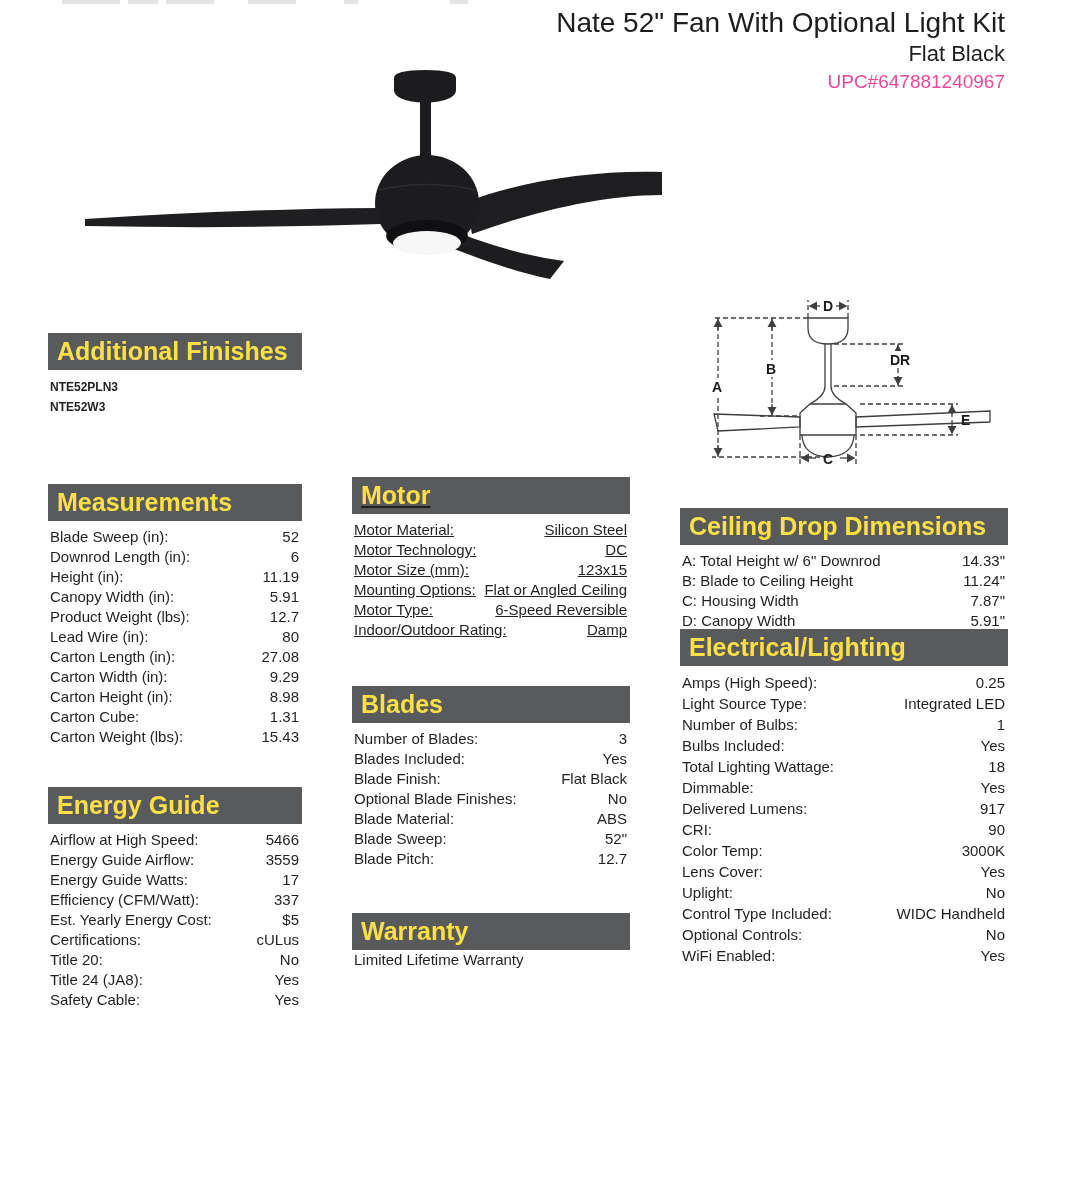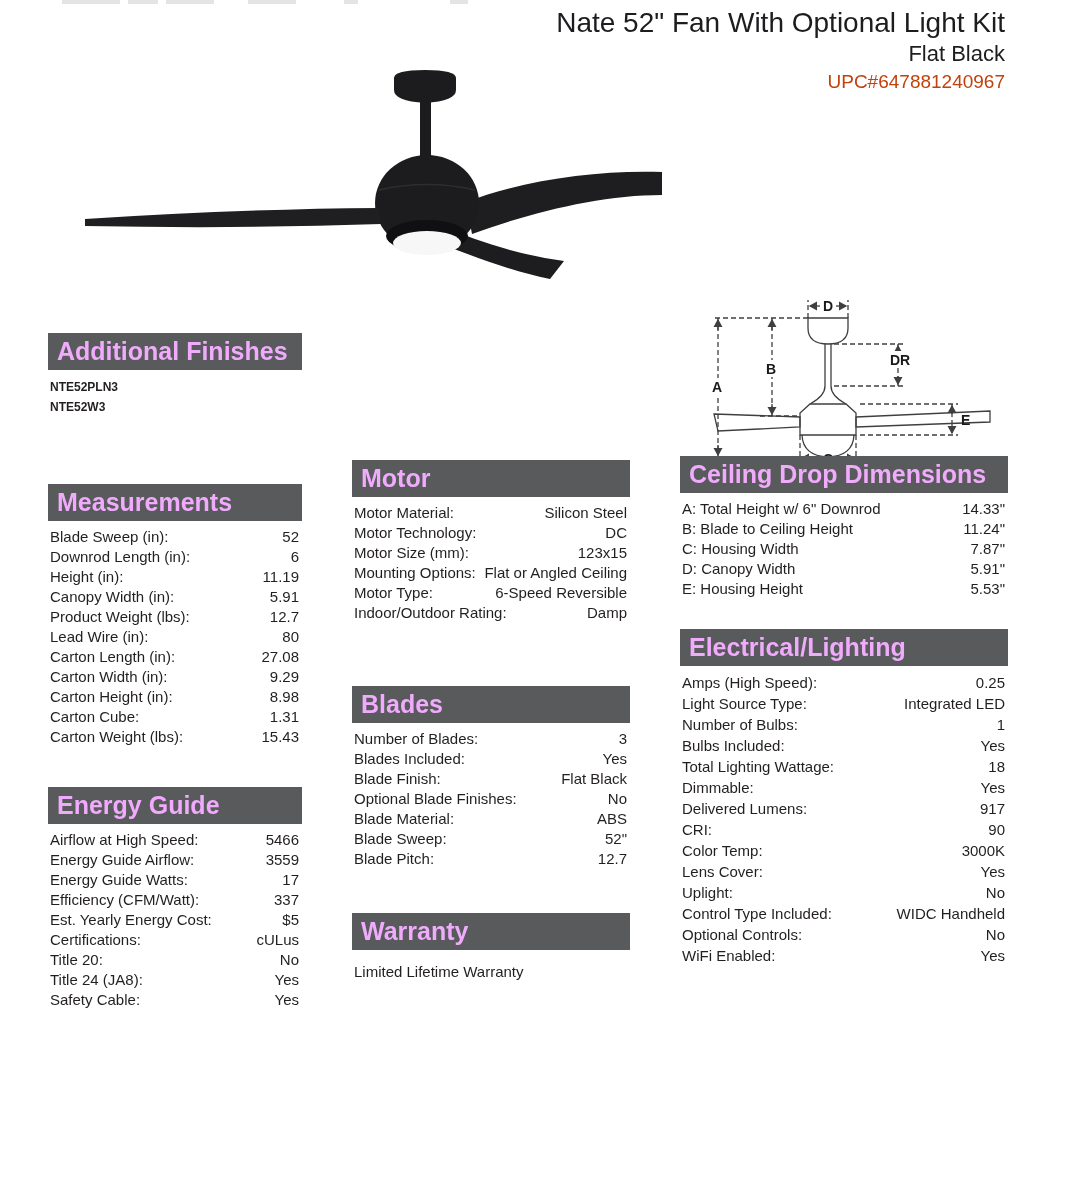--- a/index.html
+++ b/index.html
@@ -8,35 +8,35 @@
   .canvas { position:relative; width:1080px; height:1197px; background:#fff; overflow:hidden; }
   .abs { position:absolute; }
 
   
   .remnant span { position:absolute; top:0; height:4px; background:#e4e4e6; display:block; }
 
   
   .title-block { top:6px; right:75px; text-align:right; }
   .prod-title { font-size:28px; line-height:34px; color:#1d1d1f; }
   .prod-finish { font-size:22px; line-height:28px; color:#1d1d1f; }
-  .prod-upc { font-size:19px; line-height:28px; color:#c2410c; }
+  .prod-upc { font-size:19px; line-height:28px; color:#ec4899; }
 
   
   .section { position:absolute; }
-  .sec-header { background:#595a5c; color:#f0abfc; font-weight:bold; font-size:25px;
+  .sec-header { background:#595a5c; color:#fde047; font-weight:bold; font-size:25px;
                 height:37px; line-height:37px; padding-left:9px; white-space:nowrap; overflow:hidden; }
   .rows { margin-top:6px; }
   .row { display:flex; justify-content:space-between; align-items:baseline;
          font-size:15px; line-height:20px; height:20px; padding:0 3px 0 2px; }
   .row .lbl { white-space:nowrap; }
   .row .val { white-space:nowrap; text-align:left; padding-left:8px; }
   .electrical-sec .row { height:21px; line-height:21px; }
   .finish-list { margin-top:7px; padding-left:2px; }
   .finish-item { font-weight:bold; font-size:12px; line-height:20px; }
-  .warranty-text { font-size:15px; line-height:20px; margin-top:12px; padding-left:2px; }
+  .warranty-text { font-size:15px; line-height:20px; margin-top:0; padding-left:2px; }
 
   svg text { font-family:"Liberation Sans", sans-serif; }
 </style>
 </head>
 <body>
 
 <div class="canvas">
 
   <div class="abs remnant" style="left:0;top:0;width:1080px;height:5px;">
     <span style="left:62px;width:58px;"></span>
@@ -250,21 +250,21 @@
           <span class="val">Yes</span>
         </div>
 
         <div class="row">
           <span class="lbl">Safety Cable:</span>
           <span class="val">Yes</span>
         </div>
       </div>
   </div>
 
-  <div class="section" style="left:352px;top:460px;width:278px;">
+  <div class="section" style="left:352px;top:477px;width:278px;text-decoration:underline;">
     <div class="sec-header">Motor</div>
     <div class="rows">
 
         <div class="row">
           <span class="lbl">Motor Material:</span>
           <span class="val">Silicon Steel</span>
         </div>
 
         <div class="row">
           <span class="lbl">Motor Technology:</span>
@@ -332,21 +332,21 @@
           <span class="val">12.7</span>
         </div>
       </div>
   </div>
 
   <div class="section" style="left:352px;top:913px;width:278px;">
     <div class="sec-header">Warranty</div>
     <div class="warranty-text">Limited Lifetime Warranty</div>
   </div>
 
-  <div class="section" style="left:680px;top:456px;width:328px;">
+  <div class="section" style="left:680px;top:508px;width:328px;">
     <div class="sec-header">Ceiling Drop Dimensions</div>
     <div class="rows">
 
         <div class="row">
           <span class="lbl">A: Total Height w/ 6" Downrod</span>
           <span class="val">14.33"</span>
         </div>
 
         <div class="row">
           <span class="lbl">B: Blade to Ceiling Height</span>

